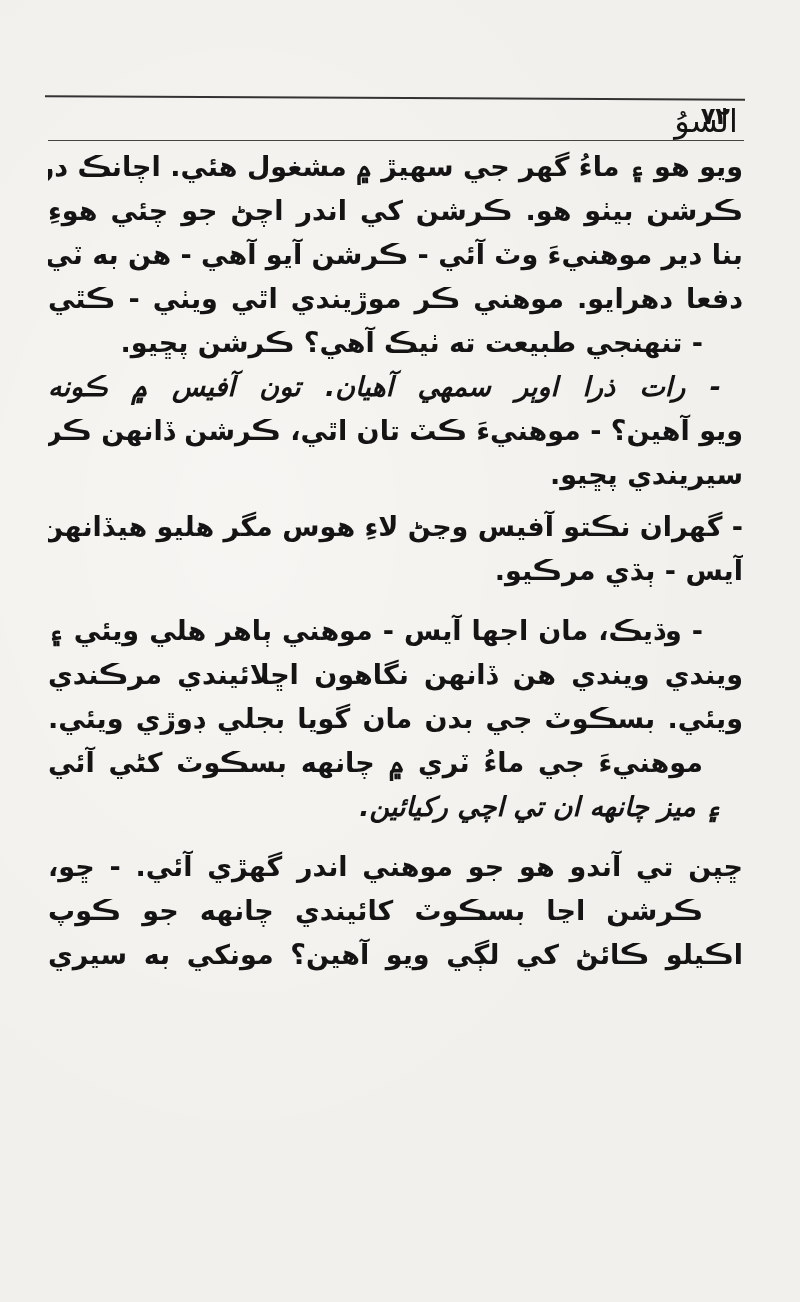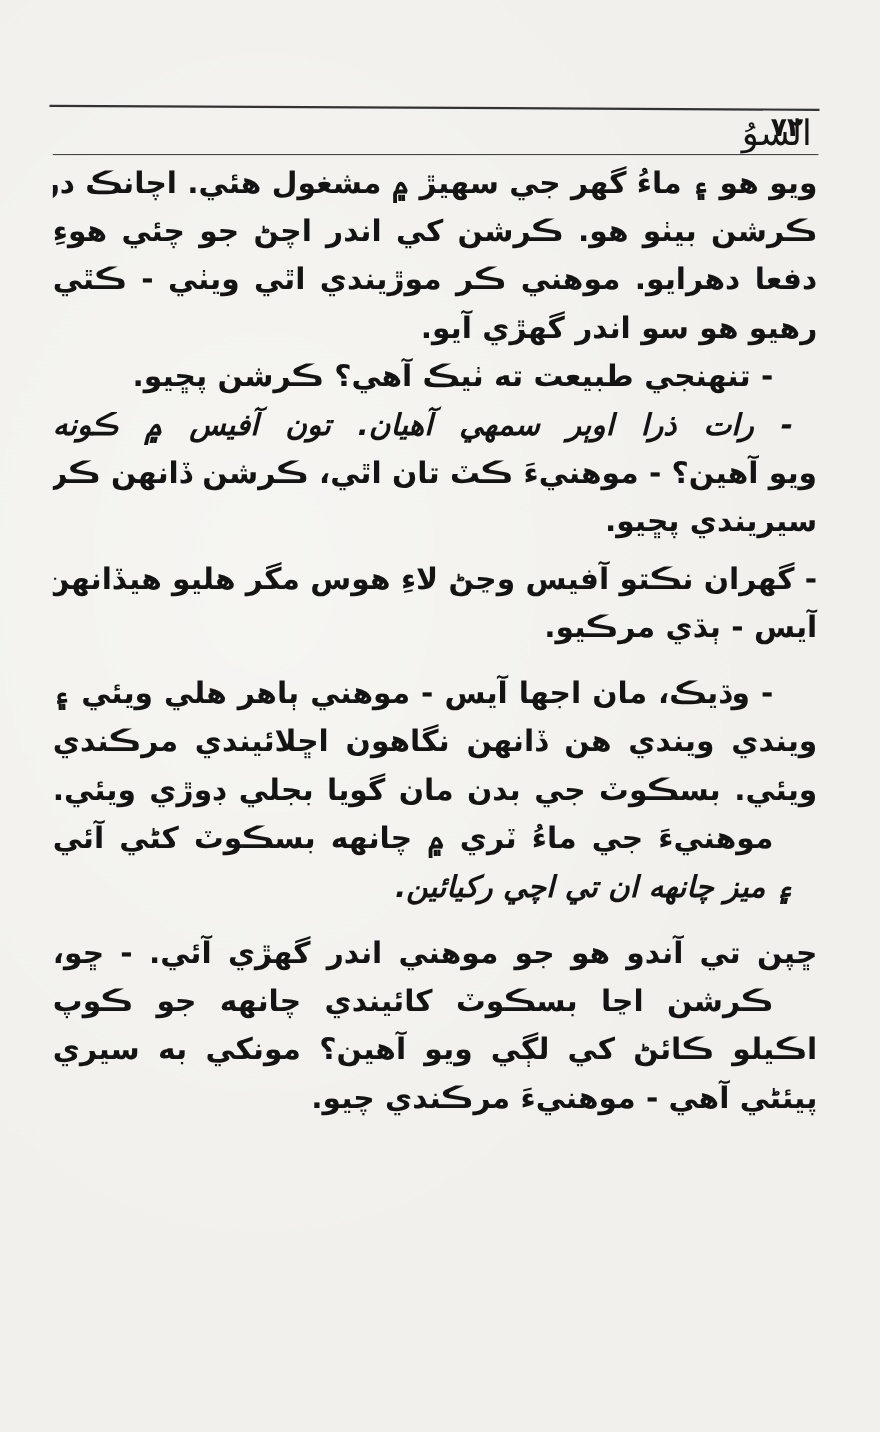--- a/index.html
+++ b/index.html
@@ -59,22 +59,22 @@
     <span class="page-number">٧٢</span>
     <span class="running-head">السوُ</span>
   </div>
 
   <div class="rule mid"></div>
 
   <div class="body-text">
 
     <div class="line">ويو هو ۽ ماءُ گهر جي سهيڙ ۾ مشغول هئي. اچانڪ در</div>
     <div class="line">ڪرشن بيٺو هو. ڪرشن کي اندر اچڻ جو چئي هوءِ</div>
+    <div class="line">بنا دير موهنيءَ وٽ آئي - ڪرشن آيو آهي - هن به ٽي</div>
     <div class="line">دفعا دهرايو. موهني ڪر موڙيندي اٿي ويٺي - ڪٿي</div>
-    <div class="line last">رهيو هو سو اندر گهڙي آيو.</div>
 
     <div class="line last indent">- تنهنجي طبيعت ته ٺيڪ آهي؟ ڪرشن پڇيو.</div>
 
     <div class="line indent-sm">- رات ذرا اوٻر سمهي آهيان. تون آفيس ۾ ڪونه</div>
     <div class="line">ويو آهين؟ - موهنيءَ ڪٽ تان اٿي، ڪرشن ڏانهن ڪرسي</div>
     <div class="line last">سيريندي پڇيو.</div>
 
     <div class="gap-sm"></div>
 
     <div class="line">- گهران نڪتو آفيس وڃڻ لاءِ هوس مگر هليو هيڏانهن</div>
@@ -86,15 +86,14 @@
     <div class="line">ويندي ويندي هن ڏانهن نگاهون اڇلائيندي مرڪندي</div>
     <div class="line">ويئي. بسڪوٽ جي بدن مان گويا بجلي ڊوڙي ويئي.</div>
     <div class="line indent">موهنيءَ جي ماءُ ٽري ۾ چانهه بسڪوٽ کڻي آئي</div>
     <div class="line last indent-sm">۽ ميز چانهه ان تي اچي رکيائين.</div>
 
     <div class="gap-md"></div>
 
     <div class="line">ڇپن تي آندو هو جو موهني اندر گهڙي آئي. - ڇو،</div>
     <div class="line indent">ڪرشن اڃا بسڪوٽ کائيندي چانهه جو ڪوپ</div>
     <div class="line">اڪيلو ڪائڻ کي لڳي ويو آهين؟ مونکي به سيري</div>
-    <div class="line last">پيئڻي آهي - موهنيءَ مرڪندي چيو.</div>
   </div>
 </div>
 
 </body></html>

